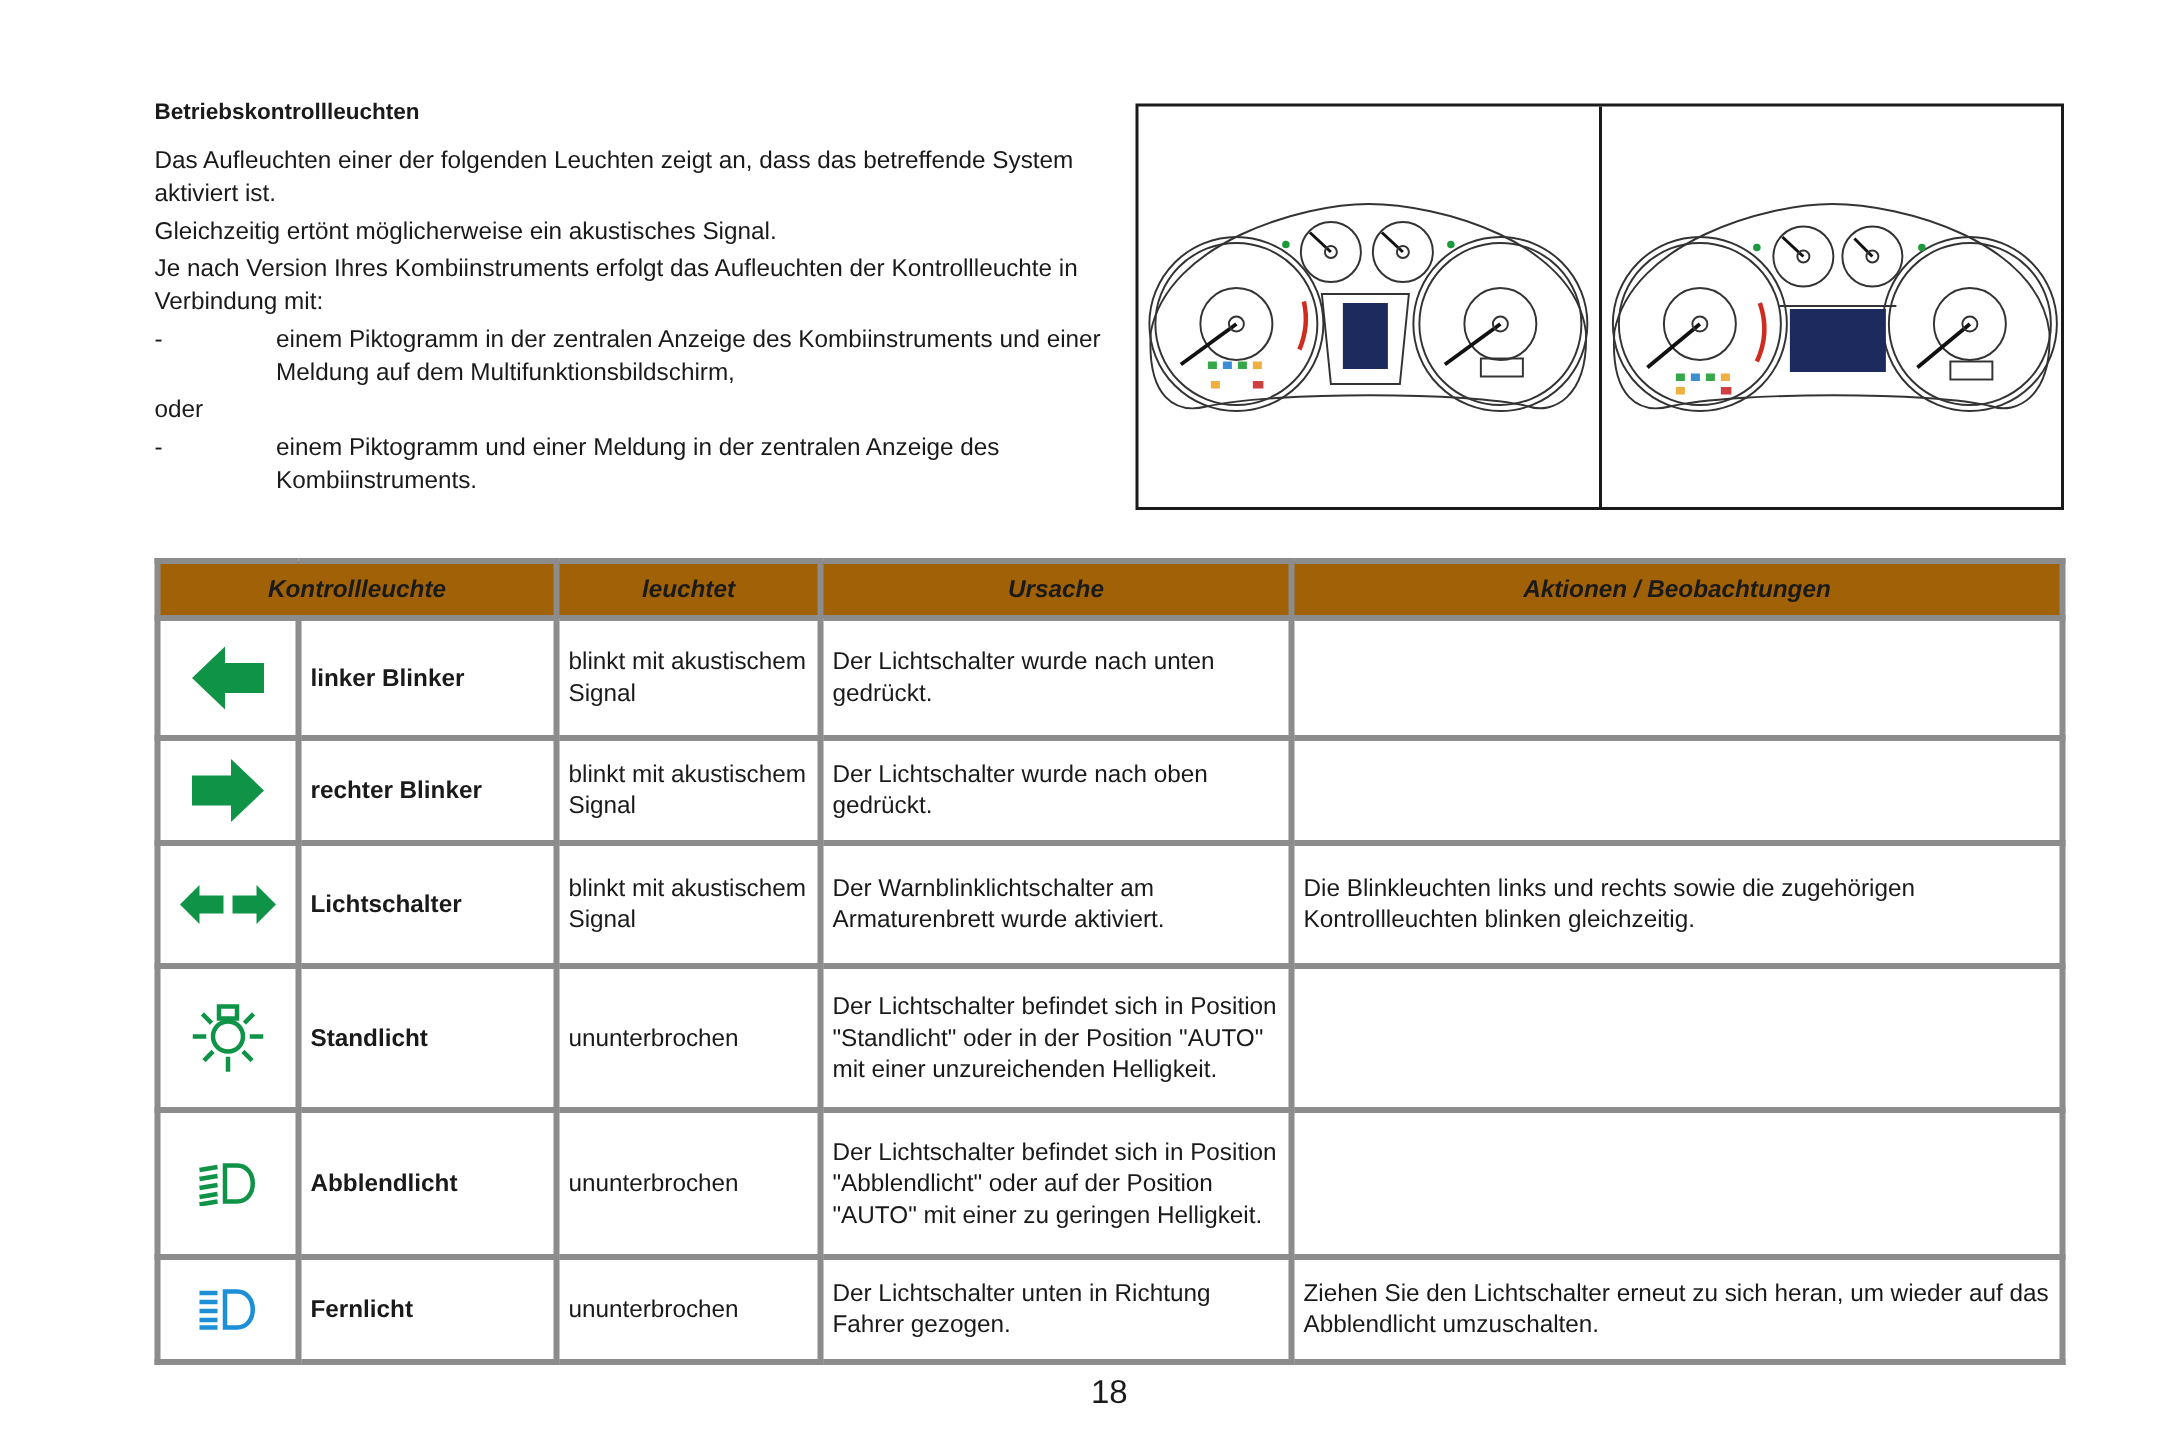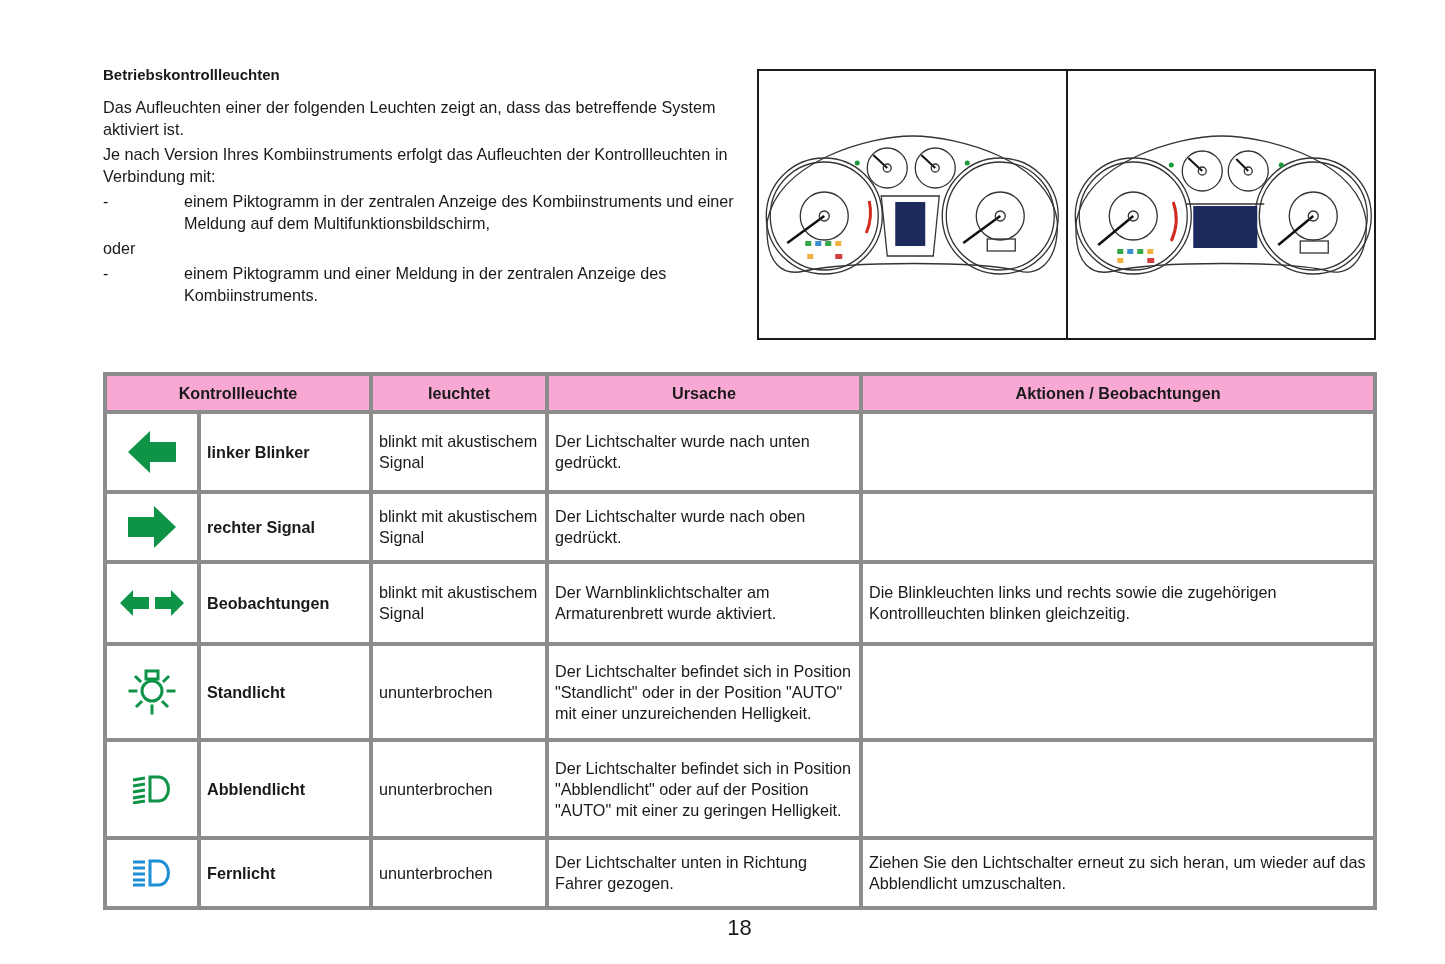--- a/index.html
+++ b/index.html
@@ -15,36 +15,37 @@
 
   .figure { position: absolute; left: 757px; top: 69px; width: 615px; height: 267px;
             border: 2px solid #1a1a1a; display: flex; }
   .figure .panel { flex: 1; position: relative; }
   .figure .panel + .panel { border-left: 2px solid #1a1a1a; }
   .figure svg { position: absolute; left: 0; top: 0; width: 100%; height: 100%; }
 
   table.lights { position: absolute; left: 103px; top: 372px; width: 1274px;
                  border-collapse: collapse; border: 4px solid #8c8c8c; font-size: 16.2px; }
   table.lights td, table.lights th { border: 4px solid #8c8c8c; padding: 0 6px; vertical-align: middle; line-height: 21px; }
-  table.lights th { background: #f9a8d4; font-weight: bold; height: 34px; text-align: center; }
+  table.lights th { background: #a16207; font-weight: bold; height: 34px; text-align: center; font-style: italic; }
   td.icon { text-align: center; width: 78px; padding: 0; }
   td.name { font-weight: bold; width: 156px; }
   td.lit { width: 160px; }
   td.cause { width: 298px; margin-left: 24px; }
   .icon svg { display: block; margin: 0 auto; }
 
   .page-num { position: absolute; left: 0; width: 1479px; top: 915px; text-align: center; font-size: 22px; }
 </style>
 </head>
 <body>
 
 <div class="intro">
   <h1>Betriebskontrollleuchten</h1>
   <p>Das Aufleuchten einer der folgenden Leuchten zeigt an, dass das betreffende System aktiviert ist.</p>
-  <p>Je nach Version Ihres Kombiinstruments erfolgt das Aufleuchten der Kontrollleuchten in Verbindung mit:</p>
+  <p>Gleichzeitig ertönt möglicherweise ein akustisches Signal.</p>
+  <p>Je nach Version Ihres Kombiinstruments erfolgt das Aufleuchten der Kontrollleuchte in Verbindung mit:</p>
   <div class="bullet">
     <span class="dash">-</span>
     <span class="btext">einem Piktogramm in der zentralen Anzeige des Kombiinstruments und einer Meldung auf dem Multifunktionsbildschirm,</span>
   </div>
   <p>oder</p>
   <div class="bullet">
     <span class="dash">-</span>
     <span class="btext">einem Piktogramm und einer Meldung in der zentralen Anzeige des Kombiinstruments.</span>
   </div>
 </div>
@@ -147,33 +148,33 @@
       <td class="lit">blinkt mit akustischem Signal</td>
       <td class="cause">Der Lichtschalter wurde nach unten gedrückt.</td>
       <td></td>
     </tr>
     <tr style="height:70px">
       <td class="icon">
         <svg width="52" height="46" viewBox="0 0 52 46">
           <polygon points="50,23 28,2 28,13 2,13 2,33 28,33 28,44" fill="#0f9447"></polygon>
         </svg>
       </td>
-      <td class="name">rechter Signal</td>
+      <td class="name">rechter Blinker</td>
       <td class="lit">blinkt mit akustischem Signal</td>
       <td class="cause">Der Lichtschalter wurde nach oben gedrückt.</td>
       <td></td>
     </tr>
     <tr style="height:82px">
       <td class="icon">
         <svg width="66" height="30" viewBox="0 0 66 30">
           <polygon points="1,15 14,2 14,9 30,9 30,21 14,21 14,28" fill="#0f9447"></polygon>
           <polygon points="65,15 52,2 52,9 36,9 36,21 52,21 52,28" fill="#0f9447"></polygon>
         </svg>
       </td>
-      <td class="name">Beobachtungen</td>
+      <td class="name">Lichtschalter</td>
       <td class="lit">blinkt mit akustischem Signal</td>
       <td class="cause">Der Warnblinklichtschalter am Armaturenbrett wurde aktiviert.</td>
       <td>Die Blinkleuchten links und rechts sowie die zugehörigen Kontrollleuchten blinken gleichzeitig.</td>
     </tr>
     <tr style="height:96px">
       <td class="icon">
         <svg width="48" height="46" viewBox="0 0 48 46">
           <g stroke="#0f9447" stroke-width="3" fill="none" stroke-linecap="square">
             <rect x="18" y="2" width="12" height="8"></rect>
             <circle cx="24" cy="22" r="10"></circle>

